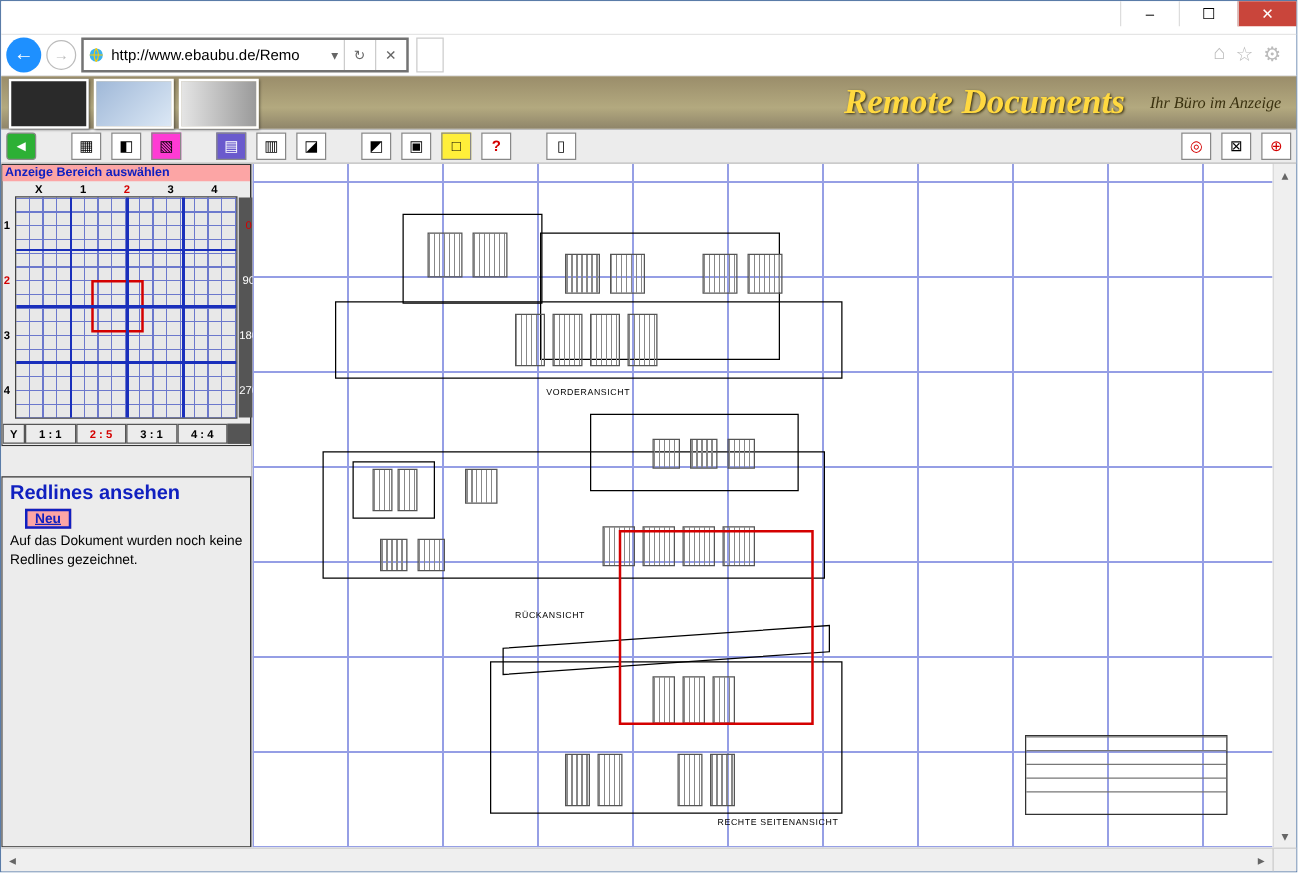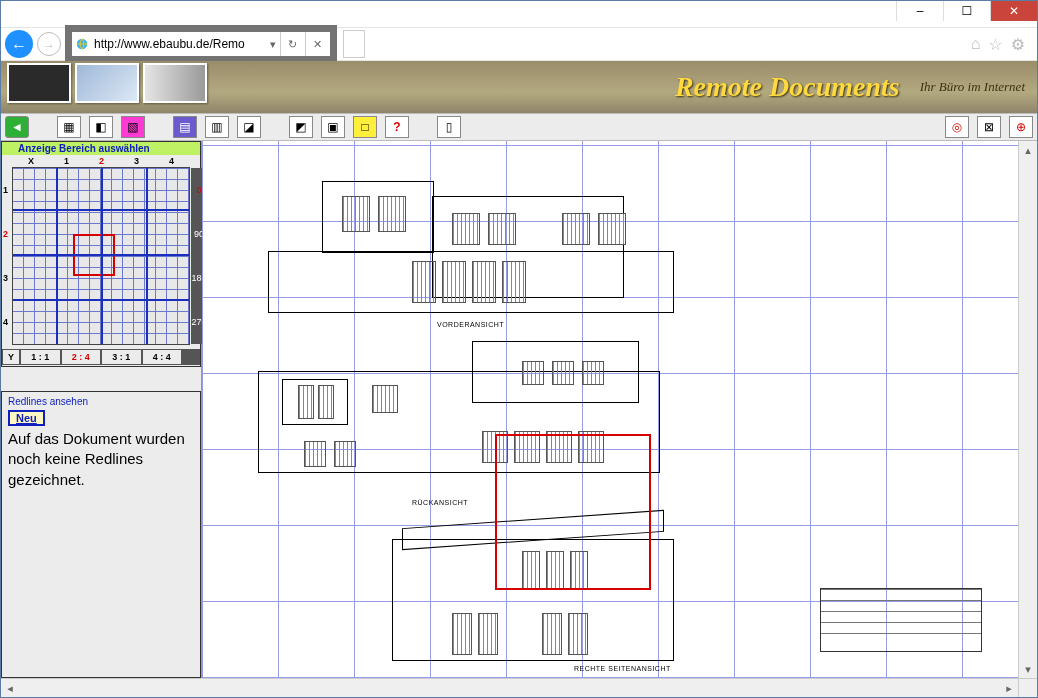--- a/index.html
+++ b/index.html
@@ -5,64 +5,64 @@
   html,body{margin:0;padding:0;font-family:"Segoe UI",Tahoma,sans-serif;font-size:11px;background:#fff;overflow:hidden}
   .window{width:1038px;height:698px;border:1px solid #5a7ca8;box-sizing:border-box;display:flex;flex-direction:column;position:relative}
   
   .titlebar{height:26px;background:#fff;display:flex;justify-content:flex-end;align-items:flex-start}
   .winbtn{width:46px;height:20px;display:flex;align-items:center;justify-content:center;font-size:12px;border-left:1px solid #ddd}
   .winbtn.close{background:#c9453b;color:#fff}
   
   .navbar{height:32px;display:flex;align-items:center;padding:0 4px;border-top:1px solid #e5e5e5;border-bottom:1px solid #e5e5e5;background:#fff;gap:4px}
   .back{width:28px;height:28px;border-radius:50%;background:#1e90ff;display:flex;align-items:center;justify-content:center;color:#fff;font-size:16px}
   .fwd{width:22px;height:22px;border-radius:50%;border:1.5px solid #bcbcbc;display:flex;align-items:center;justify-content:center;color:#bcbcbc;font-size:12px}
-  .addrbox{display:flex;align-items:center;height:24px;border:7px solid #737373;flex:0 0 254px}
+  .addrbox{display:flex;align-items:center;height:24px;border:2px solid #737373;flex:0 0 254px}
   .addrbox .ie{width:20px;display:flex;align-items:center;justify-content:center}
   .addrbox input{border:none;outline:none;font-size:12px;width:170px;padding:0 2px}
   .addrbox .ref,.addrbox .stop{width:24px;border-left:1px solid #ccc;display:flex;align-items:center;justify-content:center;color:#666;height:100%}
   .tab{height:26px;border:1px solid #b8b8b8;display:flex;align-items:center;padding:0 6px;gap:6px;flex:0 0 190px;font-size:12px;margin-left:2px}
   .tab .x{margin-left:auto;color:#888}
   .navicons{margin-left:auto;display:flex;gap:8px;color:#bbb;font-size:16px;padding-right:8px}
   
-  .banner{height:52px;background:linear-gradient(180deg,#9a8d6a,#b3a97f 60%,#8f856a);display:flex;align-items:center;justify-content:flex-end;padding-right:12px;position:relative;color:#ffd940;font-family:Georgia,serif}
+  .banner{height:42px;background:linear-gradient(180deg,#9a8d6a,#b3a97f 60%,#8f856a);display:flex;align-items:center;justify-content:flex-end;padding-right:12px;position:relative;color:#ffd940;font-family:Georgia,serif}
   .banner .thumbs{position:absolute;left:6px;top:2px;display:flex;gap:4px}
   .banner .thumb{width:60px;height:36px;border:2px solid #fff;background:#c8c8c8;box-shadow:1px 1px 2px rgba(0,0,0,.4)}
   .banner .title{font-size:28px;font-weight:bold;font-style:italic;text-shadow:1px 1px 2px #3b3210}
   .banner .sub{font-size:13px;font-style:italic;color:#3b3210;margin-left:20px}
   
   .toolbar{height:26px;background:#ececec;border-top:1px solid #bbb;border-bottom:1px solid #bbb;display:flex;align-items:center;padding:0 4px;gap:8px}
   .tbtn{width:22px;height:20px;border:1px solid #888;background:#fff;display:flex;align-items:center;justify-content:center;font-size:12px}
   .toolbar .spacer{flex:1}
   
   .workspace{flex:1;display:flex;overflow:hidden}
   .sidebar{width:200px;display:flex;flex-direction:column;background:#ececec;border-right:1px solid #999}
   .panel{border:1px solid #333;margin:0;background:#ececec}
   .navpanel{height:224px}
-  .navtitle{color:#1020c0;font-weight:bold;font-size:10px;padding:1px 16px;background:#bef264}
+  .navtitle{color:#1020c0;font-weight:bold;font-size:10px;padding:1px 2px;background:#fca5a5}
   .navgrid{width:176px;height:176px;margin:0 auto;background:#e8e8e8;position:relative;border:1px solid #444}
   .navgrid::before{content:"";position:absolute;inset:0;background:
     repeating-linear-gradient(0deg,transparent 0,transparent 10px,#1a2fbb 10px,#1a2fbb 11px),
     repeating-linear-gradient(90deg,transparent 0,transparent 10px,#1a2fbb 10px,#1a2fbb 11px);
     opacity:.6}
   .navgrid::after{content:"";position:absolute;inset:0;background:
     repeating-linear-gradient(0deg,transparent 0,transparent 43px,#1a2fbb 43px,#1a2fbb 45px),
     repeating-linear-gradient(90deg,transparent 0,transparent 43px,#1a2fbb 43px,#1a2fbb 45px)}
   .navview{position:absolute;border:2px solid #d40000;left:60px;top:66px;width:38px;height:38px}
   .rotcol{position:absolute;right:-18px;top:0;bottom:0;width:16px;background:#555;color:#fff;font-size:9px;display:flex;flex-direction:column;justify-content:space-around;align-items:center;line-height:1}
   .rotcol span:first-child{color:#d40000}
   .topnums{position:absolute;top:-12px;left:0;right:0;display:flex;justify-content:space-around;font-size:9px;font-weight:bold}
   .leftnums{position:absolute;left:-10px;top:0;bottom:0;display:flex;flex-direction:column;justify-content:space-around;font-size:9px;font-weight:bold}
   .ratiorow{height:16px;display:flex;background:#ececec;font-size:9px;font-weight:bold}
   .ratiorow div{flex:1;text-align:center;border:1px solid #555;line-height:14px}
   .ratiorow .sel{color:#d40000}
   .gap{height:24px;background:#ececec}
   .redpanel{flex:1;padding:4px 6px;overflow:hidden}
-  .redtitle{color:#1020c0;font-weight:normal;font-size:10px}
-  .neu{display:inline-block;border:2px solid #1020c0;padding:0 6px;color:#1020c0;font-weight:bold;text-decoration:underline;margin:3px 0;background:#fef9c3}
-  .redtext{font-size:15px;color:#000;line-height:1.35}
+  .redtitle{color:#1020c0;font-weight:bold;font-size:16px}
+  .neu{display:inline-block;border:2px solid #1020c0;padding:0 6px;color:#1020c0;font-weight:bold;text-decoration:underline;margin:3px 12px;background:#fca5a5}
+  .redtext{font-size:11px;color:#000;line-height:1.35}
   
   .viewer{flex:1;position:relative;background:#fff;overflow:hidden}
   .grid{position:absolute;inset:0;background:
     repeating-linear-gradient(0deg,#4050d0 0,#4050d0 1px,transparent 1px,transparent 2px,transparent 2px,transparent 76px) 0 0,
     repeating-linear-gradient(90deg,#4050d0 0,#4050d0 1px,transparent 1px,transparent 2px,transparent 2px,transparent 76px) 0 0;
     opacity:.55}
   .drawing{position:absolute;inset:0}
   .bldg{position:absolute;border:1px solid #000}
   .win{position:absolute;border:1px solid #555;background:repeating-linear-gradient(90deg,#888 0,#888 1px,transparent 1px,transparent 4px)}
   .lbl{position:absolute;font-size:7px;letter-spacing:.5px;color:#000;text-transform:uppercase}
@@ -115,21 +115,21 @@
     </div>
   </div>
 
   <div class="banner">
     <div class="thumbs">
       <div class="thumb" style="background:#2a2a2a"></div>
       <div class="thumb" style="background:linear-gradient(135deg,#9fb8d8,#dce8f5)"></div>
       <div class="thumb" style="background:linear-gradient(90deg,#e5e5e5,#9a9a9a)"></div>
     </div>
     <span class="title">Remote Documents</span>
-    <span class="sub">Ihr Büro im Internet</span>
+    <span class="sub">Ihr Büro im Anzeige</span>
   </div>
 
   <div class="toolbar">
     <div class="tbtn" style="background:#2db035;color:#fff;border-radius:3px">◄</div>
     <div style="width:12px"></div>
     <div class="tbtn">▦</div>
     <div class="tbtn">◧</div>
     <div class="tbtn" style="background:#ff3bd4">▧</div>
     <div style="width:12px"></div>
     <div class="tbtn" style="background:#6a5acd;color:#fff">▤</div>
@@ -173,21 +173,21 @@
               <span>1</span>
               <span style="color:#d40000">2</span>
               <span>3</span>
               <span>4</span>
             </div>
           </div>
         </div>
         <div class="ratiorow" style="margin-top:4px">
           <div style="flex:0 0 16px">Y</div>
           <div>1 : 1</div>
-          <div class="sel">2 : 4</div>
+          <div class="sel">2 : 5</div>
           <div>3 : 1</div>
           <div>4 : 4</div>
           <div style="flex:0 0 16px;background:#555"></div>
         </div>
       </div>
       <div class="gap"></div>
       <div class="panel redpanel">
         <div class="redtitle">Redlines ansehen</div>
         <span class="neu">Neu</span>
         <div class="redtext">Auf das Dokument wurden noch keine Redlines gezeichnet.</div>

